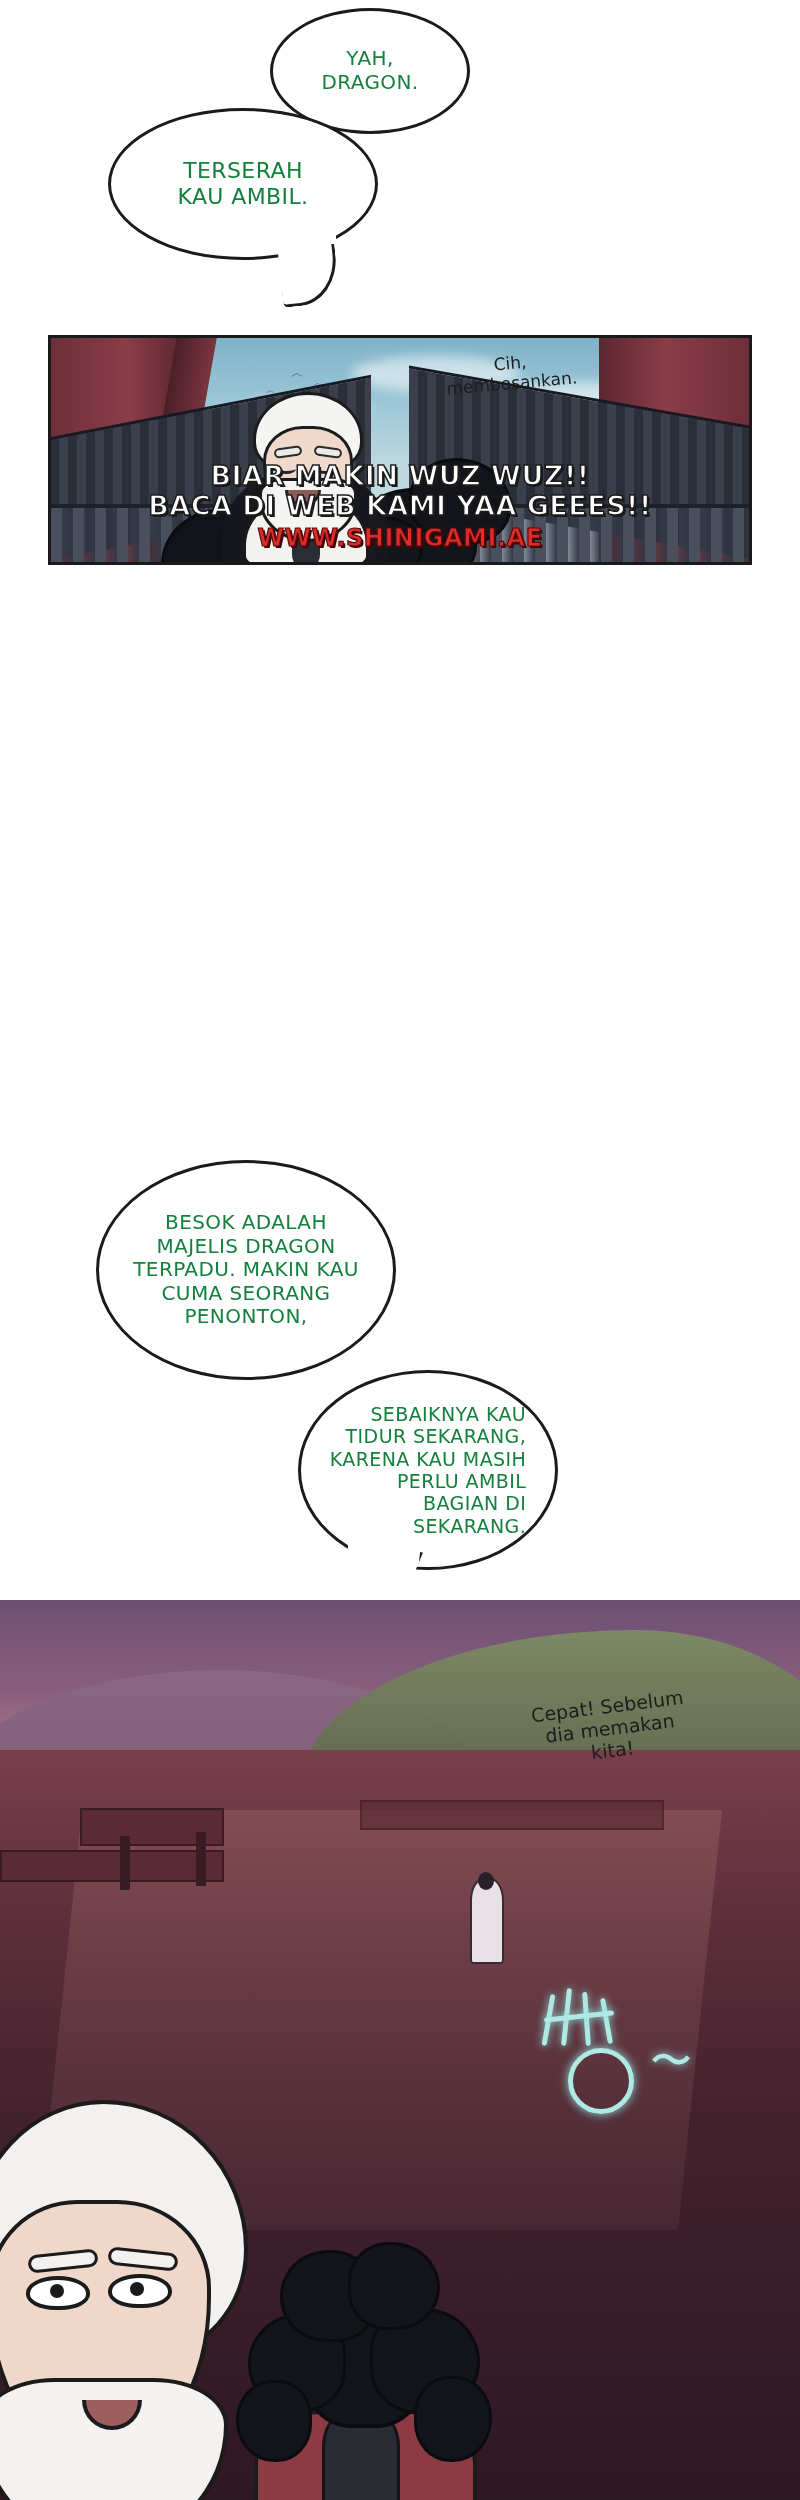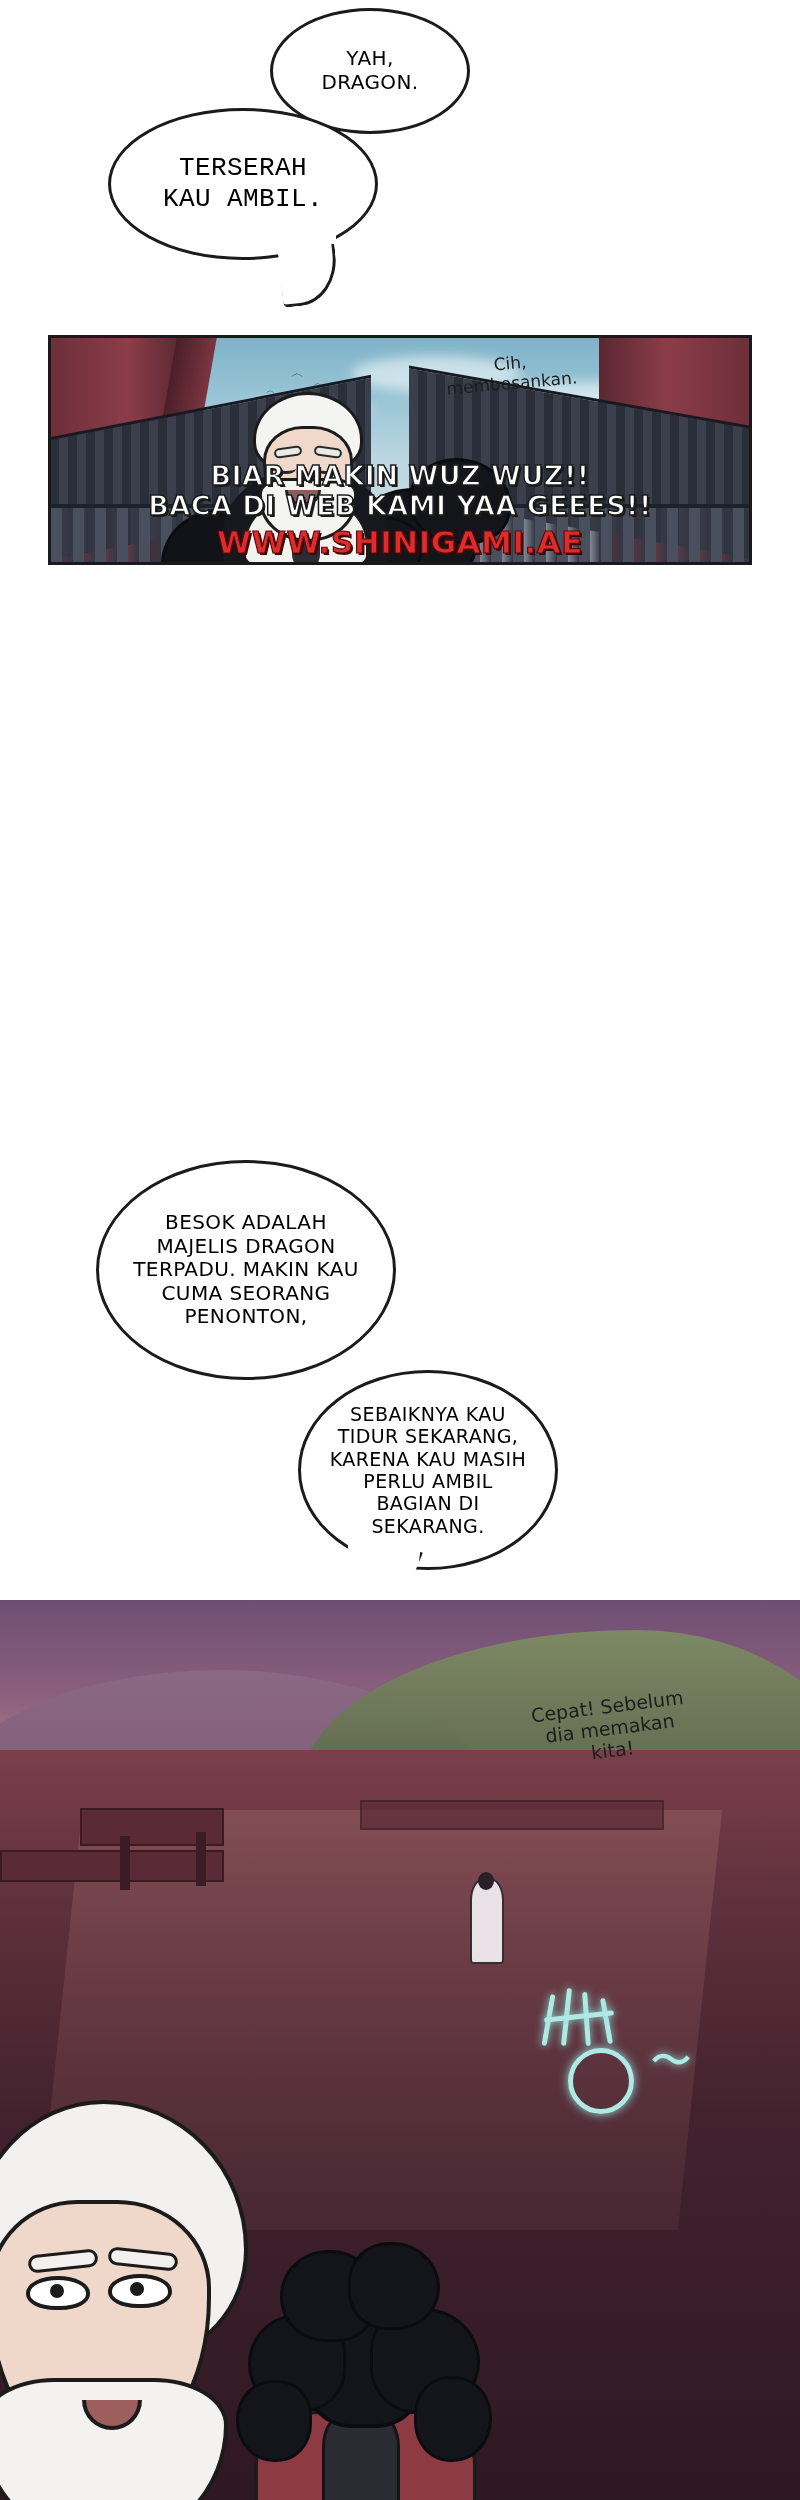--- a/index.html
+++ b/index.html
@@ -229,21 +229,21 @@
   }
   .wm2 {
     top: 152px;
     font-size: 27px;
     color: #ffffff;
     -webkit-text-stroke: 1.5px #1a1a1a;
     text-shadow: 2px 2px 0 #1a1a1a;
   }
   .wm3 {
     top: 186px;
-    font-size: 31px;
+    font-size: 24px;
     color: #e02b2b;
     -webkit-text-stroke: 1.2px #5a0b0b;
     text-shadow: 2px 2px 0 #3a0606;
   }
 
   
   .hand {
     position: absolute;
     font-family: "DejaVu Sans", sans-serif;
     color: #1d1d1d;
@@ -259,31 +259,31 @@
     border: 3px solid #1b1b1b;
     border-radius: 50%;
     display: flex;
     align-items: center;
     justify-content: center;
     text-align: center;
     box-sizing: border-box;
   }
   .bubble .txt {
     font-family: "DejaVu Sans", sans-serif;
-    color: #000000;
+    color: #15803d;
     line-height: 1.18;
     letter-spacing: 0.4px;
   }
 
   
   .b1 { left: 270px; top: 8px; width: 200px; height: 126px; }
   .b1 .txt { font-size: 20px; }
   
   .b2 { left: 108px; top: 108px; width: 270px; height: 152px; }
-  .b2 .txt { font-size: 26px; font-family: Liberation Mono, monospace; }
+  .b2 .txt { font-size: 22px; }
   .b2-tail {
     position: absolute;
     left: 280px; top: 236px;
     width: 54px; height: 66px;
     background: #ffffff;
     border-right: 3px solid #1b1b1b;
     border-bottom: 3px solid #1b1b1b;
     border-radius: 0 0 70% 8%;
     transform: rotate(-6deg);
   }
@@ -292,21 +292,21 @@
     left: 276px; top: 228px;
     width: 60px; height: 16px;
     background: #ffffff;
   }
 
   
   .b3 { left: 96px; top: 1160px; width: 300px; height: 220px; }
   .b3 .txt { font-size: 20px; }
   
   .b4 { left: 298px; top: 1370px; width: 260px; height: 200px; }
-  .b4 .txt { font-size: 19px; }
+  .b4 .txt { font-size: 19px; text-align: right; }
   .b4-tail {
     position: absolute;
     left: 352px; top: 1548px;
     width: 60px; height: 88px;
     background: #ffffff;
     border-left: 3px solid #1b1b1b;
     border-right: 3px solid #1b1b1b;
     border-radius: 0 0 46% 46%;
     transform: rotate(7deg);
     clip-path: polygon(0 0, 100% 0, 62% 100%, 34% 100%);

